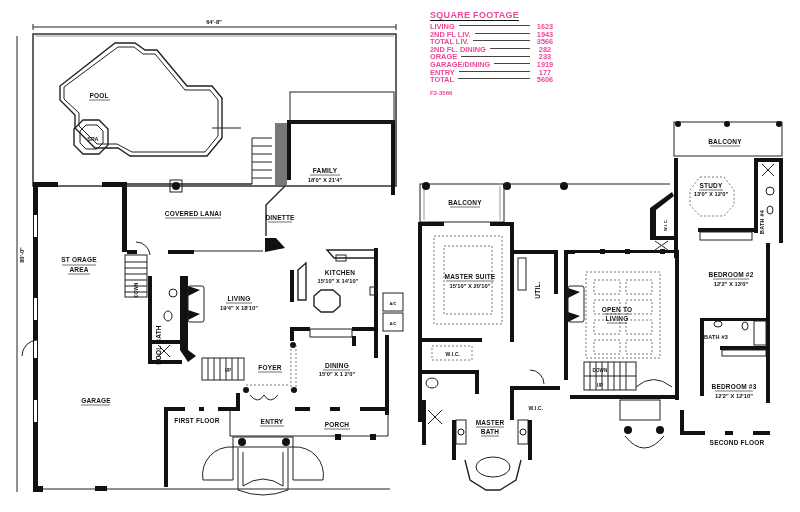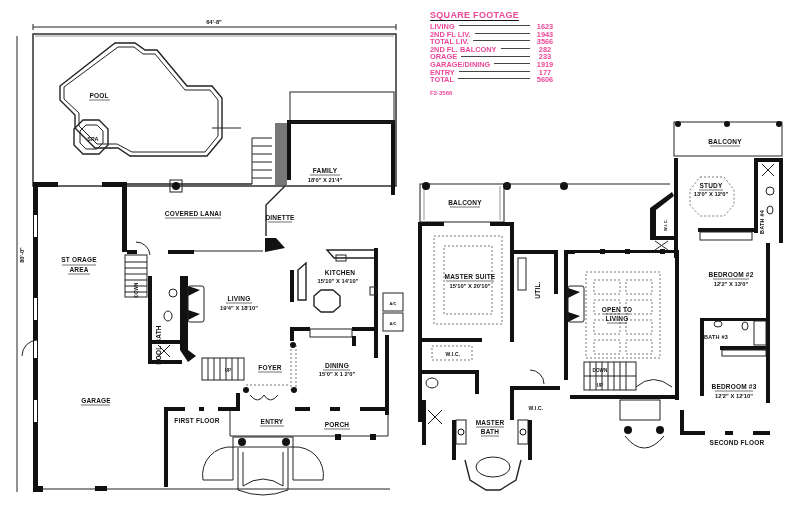--- a/index.html
+++ b/index.html
@@ -367,21 +367,21 @@
       <span class="k">2ND FL LIV.</span>
       <span class="line"></span>
       <span class="v">1943</span>
     </div>
   <div class="sqft-row">
       <span class="k">TOTAL LIV.</span>
       <span class="line"></span>
       <span class="v">3566</span>
     </div>
   <div class="sqft-row">
-      <span class="k">2ND FL. BALCONY</span>
+      <span class="k">2ND FL. DINING</span>
       <span class="line"></span>
       <span class="v">282</span>
     </div>
   <div class="sqft-row">
       <span class="k">ORAGE</span>
       <span class="line"></span>
       <span class="v">233</span>
     </div>
   <div class="sqft-row">
       <span class="k">GARAGE/DINING</span>

